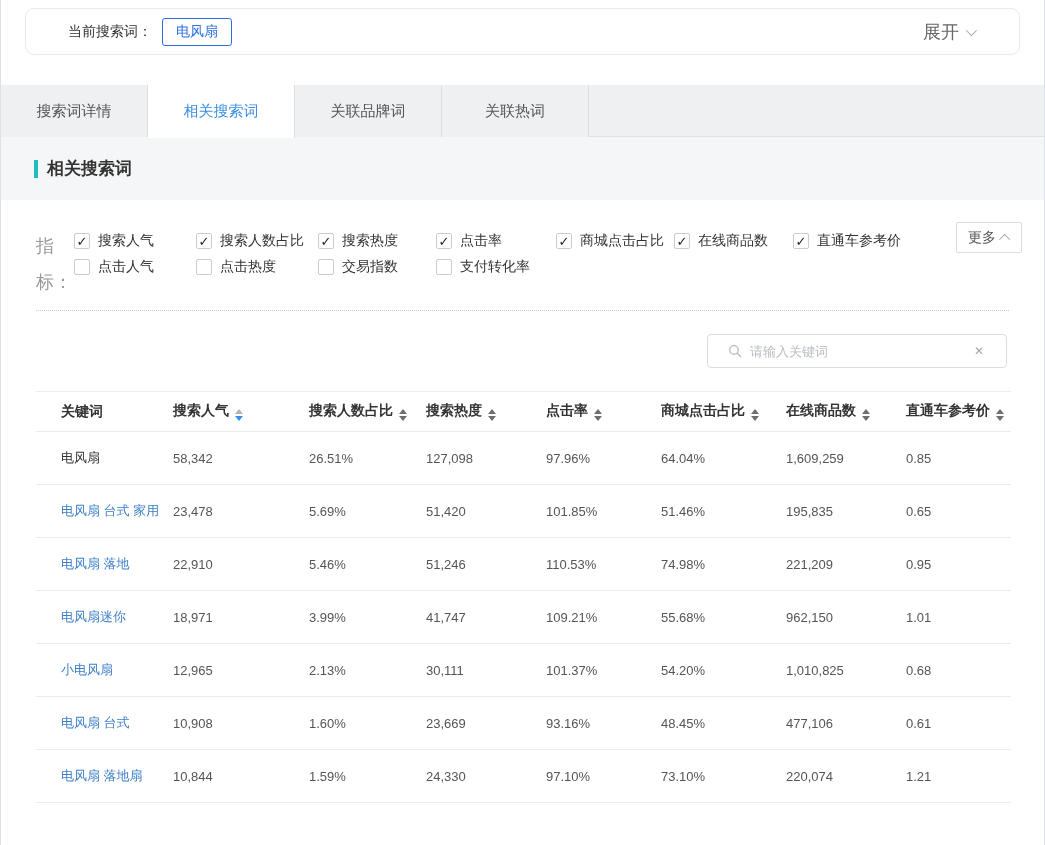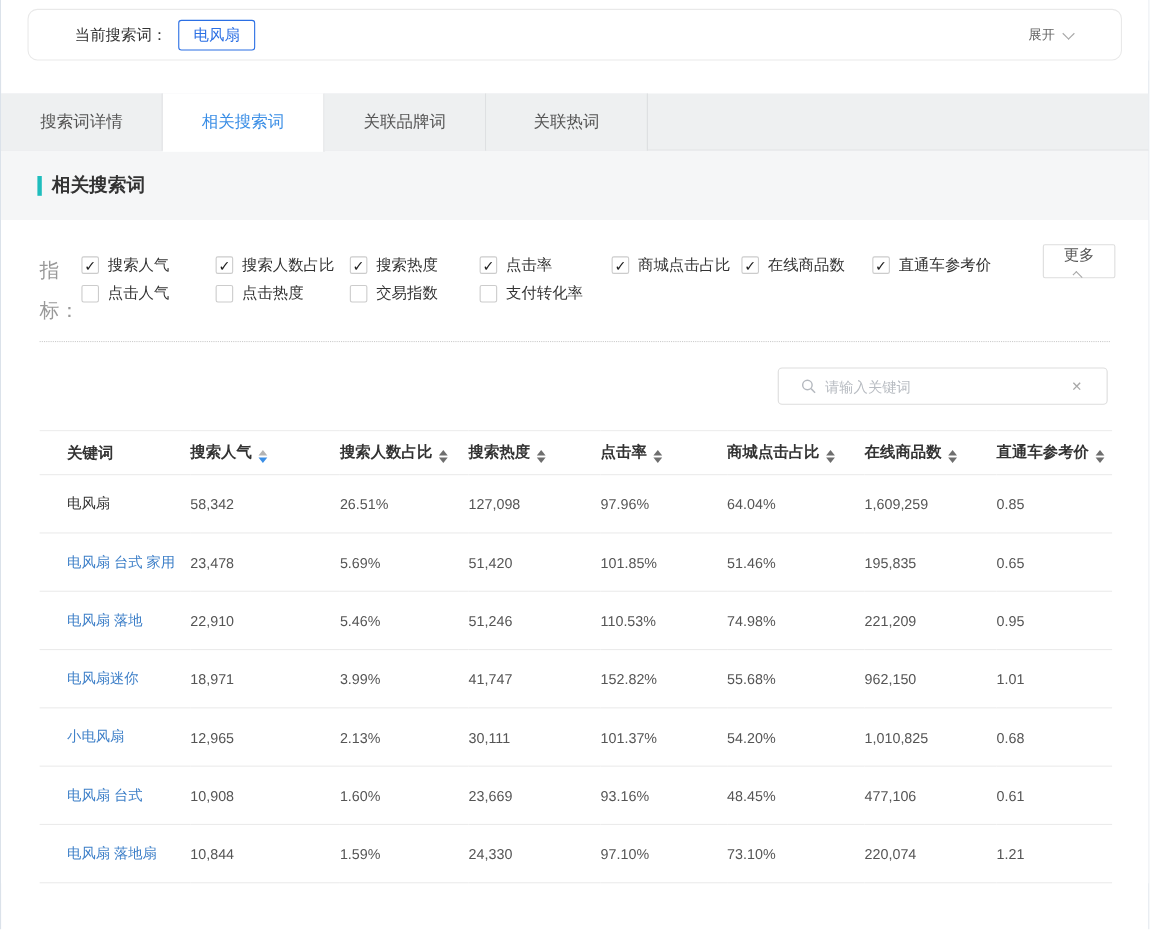--- a/index.html
+++ b/index.html
@@ -16,21 +16,21 @@
   .topbar {
     height:47px; border:1px solid #e9e9e9; border-radius:9px; background:#fff;
     display:flex; align-items:center; padding:0 45px 0 42px;
   }
   .topbar-label { font-size:14px; color:#333; }
   .kw-tag {
     margin-left:10px; display:inline-block; padding:4px 13px;
     border:1px solid #2b6fe4; color:#2b6fe4; font-size:14px; border-radius:3px;
     background:#fff; cursor:pointer;
   }
-  .expand { margin-left:auto; display:flex; align-items:center; gap:7px; color:#666; font-size:12px; cursor:pointer; }
+  .expand { margin-left:auto; display:flex; align-items:center; gap:7px; color:#666; font-size:18px; cursor:pointer; }
   .chev { width:8px; height:8px; border-right:1px solid #a8a8a8; border-bottom:1px solid #a8a8a8; display:inline-block; }
   .chev.down { transform:rotate(45deg) translateY(-2px); }
   .chev.up { transform:rotate(-135deg) translateY(-2px); }
 
   
   .tab-bar { margin-top:30px; height:52px; display:flex; background:#eef0f1; border-bottom:1px solid #dfe1e3; }
   .tab {
     width:147px; height:52px; line-height:52px; text-align:center;
     font-size:15px; color:#555; border-right:1px solid #dcdee0; cursor:pointer;
     background:#eef0f1;
@@ -53,25 +53,24 @@
     grid-auto-rows:26px;
   }
   .chk-item { display:flex; align-items:center; cursor:pointer; }
   .cb {
     width:16px; height:16px; border:1px solid #ccc; border-radius:2px; background:#fff;
     display:inline-flex; align-items:center; justify-content:center;
     font-size:13px; font-weight:bold; color:#222; line-height:1; flex:none;
   }
   .cb-label { margin-left:8px; font-size:14px; color:#333; white-space:nowrap; }
   .more-btn {
-    position:absolute; right:30px; top:22px; width:66px; height:31px;
+    position:absolute; right:22px; top:22px; width:66px; height:31px;
     background:#fff; border:1px solid #ddd; border-radius:2px; color:#555; font-size:14px;
     display:flex; align-items:center; justify-content:center; gap:6px; cursor:pointer;
     font-family:inherit;
-    flex-direction:column;
   }
   .dotted-sep { margin:10px 35px 0 35px; border-bottom:1px dotted #ccc; height:0; }
 
   
   .search-row { height:80px; display:flex; align-items:center; justify-content:flex-end; padding-right:37px; }
   .search-box {
     width:300px; height:34px; border:1px solid #ddd; border-radius:4px;
     display:flex; align-items:center; padding:0 20px; background:#fff;
   }
   .search-box input {
@@ -274,21 +273,21 @@
             <td>110.53%</td>
             <td>74.98%</td>
             <td>221,209</td>
             <td>0.95</td>
           </tr>
           <tr>
             <td class="kw link">电风扇迷你</td>
             <td>18,971</td>
             <td>3.99%</td>
             <td>41,747</td>
-            <td>152.82%</td>
+            <td>109.21%</td>
             <td>55.68%</td>
             <td>962,150</td>
             <td>1.01</td>
           </tr>
           <tr>
             <td class="kw link">小电风扇</td>
             <td>12,965</td>
             <td>2.13%</td>
             <td>30,111</td>
             <td>101.37%</td>

